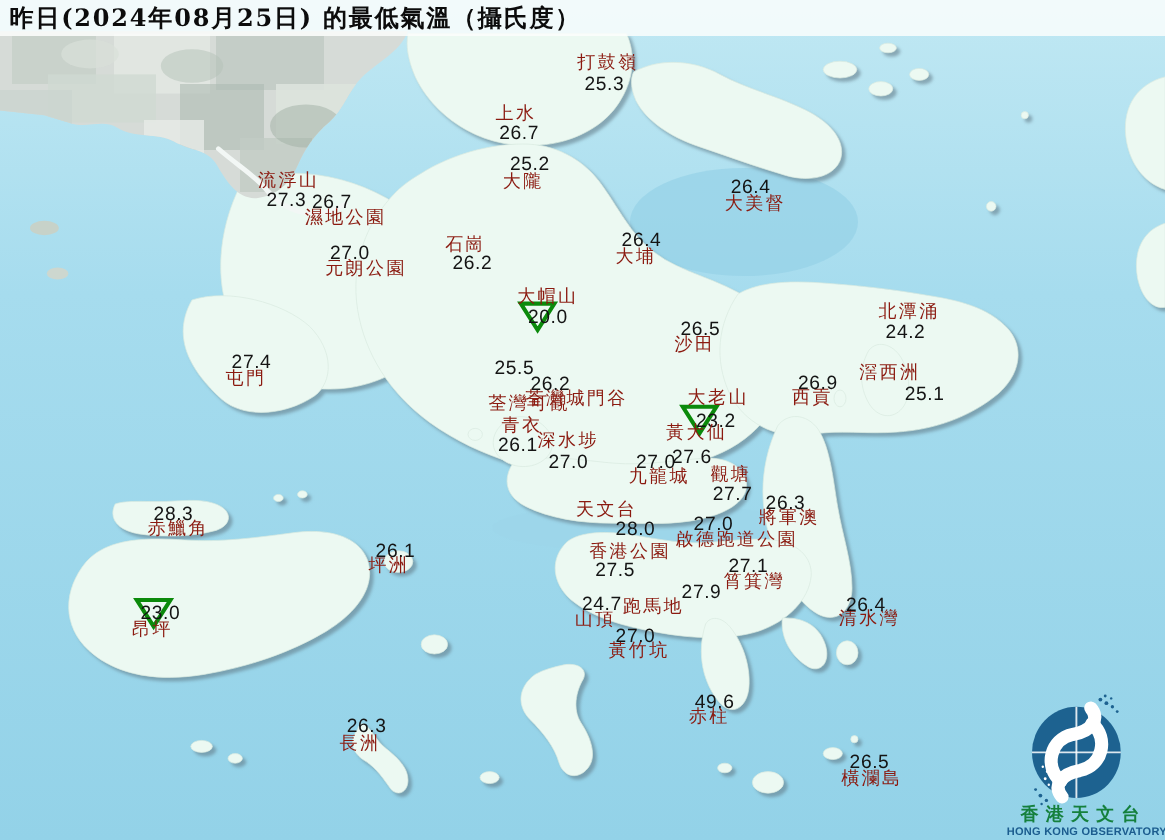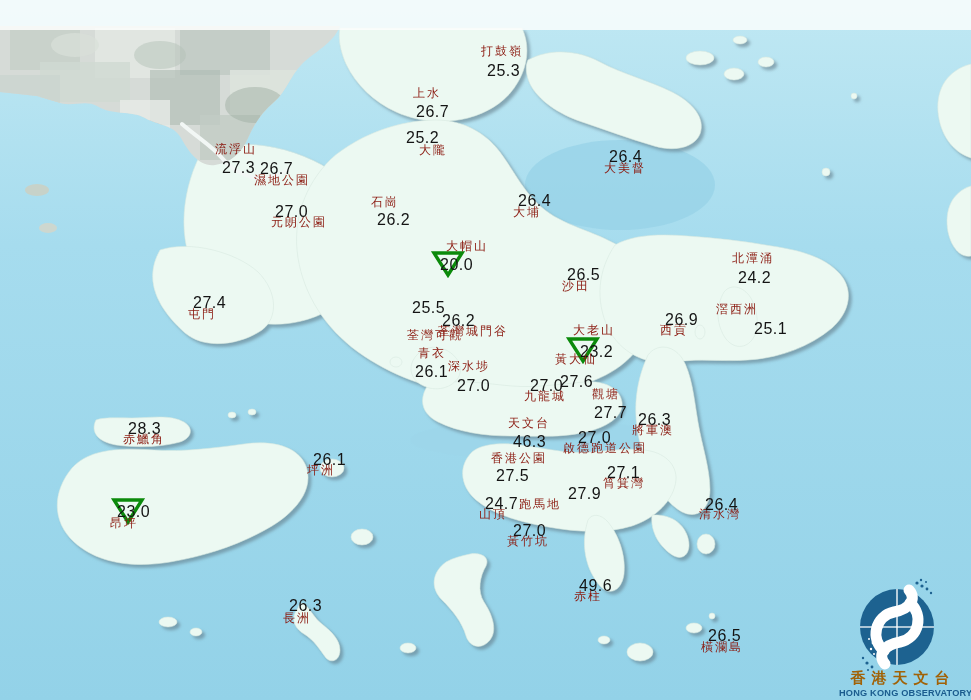--- a/index.html
+++ b/index.html
@@ -16,37 +16,37 @@
   }
   .map-title{
     position:absolute;left:8px;top:2px;z-index:6;margin:0;
     font-family:"DejaVu Serif","Liberation Serif",serif;
     font-size:20px;font-weight:600;color:#0c0c0c;letter-spacing:1.5px;
     white-space:nowrap;
   }
   #stations-layer{position:absolute;left:0;top:0;width:971px;height:700px;z-index:4;}
   .st-name{
     position:absolute;font-family:"DejaVu Serif","Liberation Serif",serif;
-    font-size:12px;line-height:1;letter-spacing:2px;color:#8b1a10;
+    font-size:15px;line-height:1;letter-spacing:2px;color:#8b1a10;
     white-space:nowrap;z-index:4;
   }
   .st-value{
     position:absolute;font-family:"Liberation Sans",sans-serif;
     font-size:16px;line-height:1;font-weight:500;color:#141414;
     white-space:nowrap;z-index:4;letter-spacing:.5px;
   }
   .marker{position:absolute;z-index:3;overflow:visible;}
   .marker polygon{fill:none;stroke-width:3.4;stroke-linejoin:miter;}
   .logo{
     position:absolute;right:4px;bottom:2px;width:128px;z-index:6;
     text-align:center;
   }
   .logo .zh{
     font-family:"DejaVu Serif","Liberation Serif",serif;
-    font-size:15px;font-weight:bold;color:#a16207;letter-spacing:6px;
+    font-size:15px;font-weight:bold;color:#15803d;letter-spacing:6px;
     margin-top:2px;white-space:nowrap;
   }
   .logo .en{
     font-family:"Liberation Sans",sans-serif;
     font-size:9.2px;font-weight:bold;color:#1b5c8e;letter-spacing:.2px;
     white-space:nowrap;
   }
 </style>
 </head>
 <body>
@@ -169,46 +169,47 @@
           <circle cx="29" cy="-45" r="1"></circle>
         <circle cx="-30" cy="36" r="1.6"></circle>
           <circle cx="-25" cy="40" r="1.4"></circle>
         <circle cx="-34" cy="31" r="1.2"></circle>
           <circle cx="-29" cy="43" r="1"></circle>
       </g>
     </g>
   </svg>
 
   <div class="title-strip"></div>
+  <h1 class="map-title">昨日(2024年08月25日) 的最低氣溫（攝氏度）</h1>
 
   <div id="stations-layer">
       <div class="st-name" style="left: 481px; top: 45px;">打鼓嶺</div>
       <div class="st-value" style="left: 487px; top: 63px;">25.3</div>
       <div class="st-name" style="left: 413px; top: 87px;">上水</div>
       <div class="st-value" style="left: 416px; top: 104px;">26.7</div>
       <div class="st-name" style="left: 419px; top: 144px;">大隴</div>
-      <div class="st-value" style="left: 406px; top: 130px; text-align: right;">25.2</div>
+      <div class="st-value" style="left: 425px; top: 130px; text-align: right;">25.2</div>
       <div class="st-name" style="left: 604px; top: 162px;">大美督</div>
       <div class="st-value" style="left: 609px; top: 149px;">26.4</div>
       <div class="st-name" style="left: 215px; top: 143px;">流浮山</div>
       <div class="st-value" style="left: 222px; top: 160px;">27.3</div>
       <div class="st-name" style="left: 254px; top: 174px;">濕地公園</div>
       <div class="st-value" style="left: 260px; top: 161px;">26.7</div>
       <div class="st-name" style="left: 271px; top: 216px;">元朗公園</div>
       <div class="st-value" style="left: 275px; top: 204px;">27.0</div>
       <div class="st-name" style="left: 371px; top: 196px;">石崗</div>
       <div class="st-value" style="left: 377px; top: 212px;">26.2</div>
       <div class="st-name" style="left: 513px; top: 206px;">大埔</div>
       <div class="st-value" style="left: 518px; top: 193px;">26.4</div>
       <div class="st-name" style="left: 188px; top: 308px;">屯門</div>
       <div class="st-value" style="left: 193px; top: 295px;">27.4</div>
       <svg width="36" height="30" class="marker" style="left: 430px; top: 249px;">
         <polygon points="4,4 32,4 18,26" stroke="#0b8a0b"></polygon>
       </svg>
-      <div class="st-name" style="left: 431px; top: 240px; margin-left: 15px;">大帽山</div>
+      <div class="st-name" style="left: 431px; top: 240px;">大帽山</div>
       <div class="st-value" style="left: 440px; top: 257px;">20.0</div>
       <div class="st-name" style="left: 407px; top: 288px; margin-top: 41px;">荃灣可觀</div>
       <div class="st-value" style="left: 412px; top: 300px;">25.5</div>
       <div class="st-name" style="left: 562px; top: 280px;">沙田</div>
       <div class="st-value" style="left: 567px; top: 267px;">26.5</div>
       <div class="st-name" style="left: 438px; top: 325px;">荃灣城門谷</div>
       <div class="st-value" style="left: 442px; top: 313px;">26.2</div>
       <div class="st-name" style="left: 732px; top: 252px;">北潭涌</div>
       <div class="st-value" style="left: 738px; top: 270px;">24.2</div>
       <div class="st-name" style="left: 716px; top: 303px;">滘西洲</div>
@@ -223,33 +224,33 @@
       <div class="st-name" style="left: 418px; top: 347px;">青衣</div>
       <div class="st-value" style="left: 415px; top: 364px;">26.1</div>
       <div class="st-name" style="left: 448px; top: 360px;">深水埗</div>
       <div class="st-value" style="left: 457px; top: 378px;">27.0</div>
       <div class="st-name" style="left: 555px; top: 353px;">黃大仙</div>
       <div class="st-value" style="left: 560px; top: 374px;">27.6</div>
       <div class="st-name" style="left: 524px; top: 390px;">九龍城</div>
       <div class="st-value" style="left: 530px; top: 378px;">27.0</div>
       <div class="st-name" style="left: 592px; top: 388px;">觀塘</div>
       <div class="st-value" style="left: 594px; top: 405px;">27.7</div>
-      <div class="st-name" style="left: 508px; top: 417px;">天文台</div>
-      <div class="st-value" style="left: 513px; top: 434px;">46.3</div>
+      <div class="st-name" style="left: 480px; top: 417px;">天文台</div>
+      <div class="st-value" style="left: 513px; top: 434px;">28.0</div>
       <div class="st-name" style="left: 632px; top: 424px;">將軍澳</div>
       <div class="st-value" style="left: 638px; top: 412px;">26.3</div>
       <div class="st-name" style="left: 563px; top: 442px;">啟德跑道公園</div>
       <div class="st-value" style="left: 578px; top: 430px;">27.0</div>
       <div class="st-name" style="left: 491px; top: 452px;">香港公園</div>
       <div class="st-value" style="left: 496px; top: 468px;">27.5</div>
       <div class="st-name" style="left: 603px; top: 477px;">筲箕灣</div>
       <div class="st-value" style="left: 607px; top: 465px;">27.1</div>
       <div class="st-name" style="left: 519px; top: 498px;">跑馬地</div>
       <div class="st-value" style="left: 528px; top: 486px; margin-left: 40px;">27.9</div>
-      <div class="st-name" style="left: 479px; top: 509px; font-family: Liberation Mono, monospace;">山頂</div>
+      <div class="st-name" style="left: 479px; top: 509px;">山頂</div>
       <div class="st-value" style="left: 485px; top: 496px;">24.7</div>
       <div class="st-name" style="left: 507px; top: 535px;">黃竹坑</div>
       <div class="st-value" style="left: 513px; top: 523px;">27.0</div>
       <div class="st-name" style="left: 699px; top: 508px;">清水灣</div>
       <div class="st-value" style="left: 705px; top: 497px;">26.4</div>
       <div class="st-name" style="left: 123px; top: 433px;">赤鱲角</div>
       <div class="st-value" style="left: 128px; top: 421px;">28.3</div>
       <div class="st-name" style="left: 307px; top: 464px;">坪洲</div>
       <div class="st-value" style="left: 313px; top: 452px;">26.1</div>
       <svg width="36" height="30" class="marker" style="left: 110px; top: 496px;">

